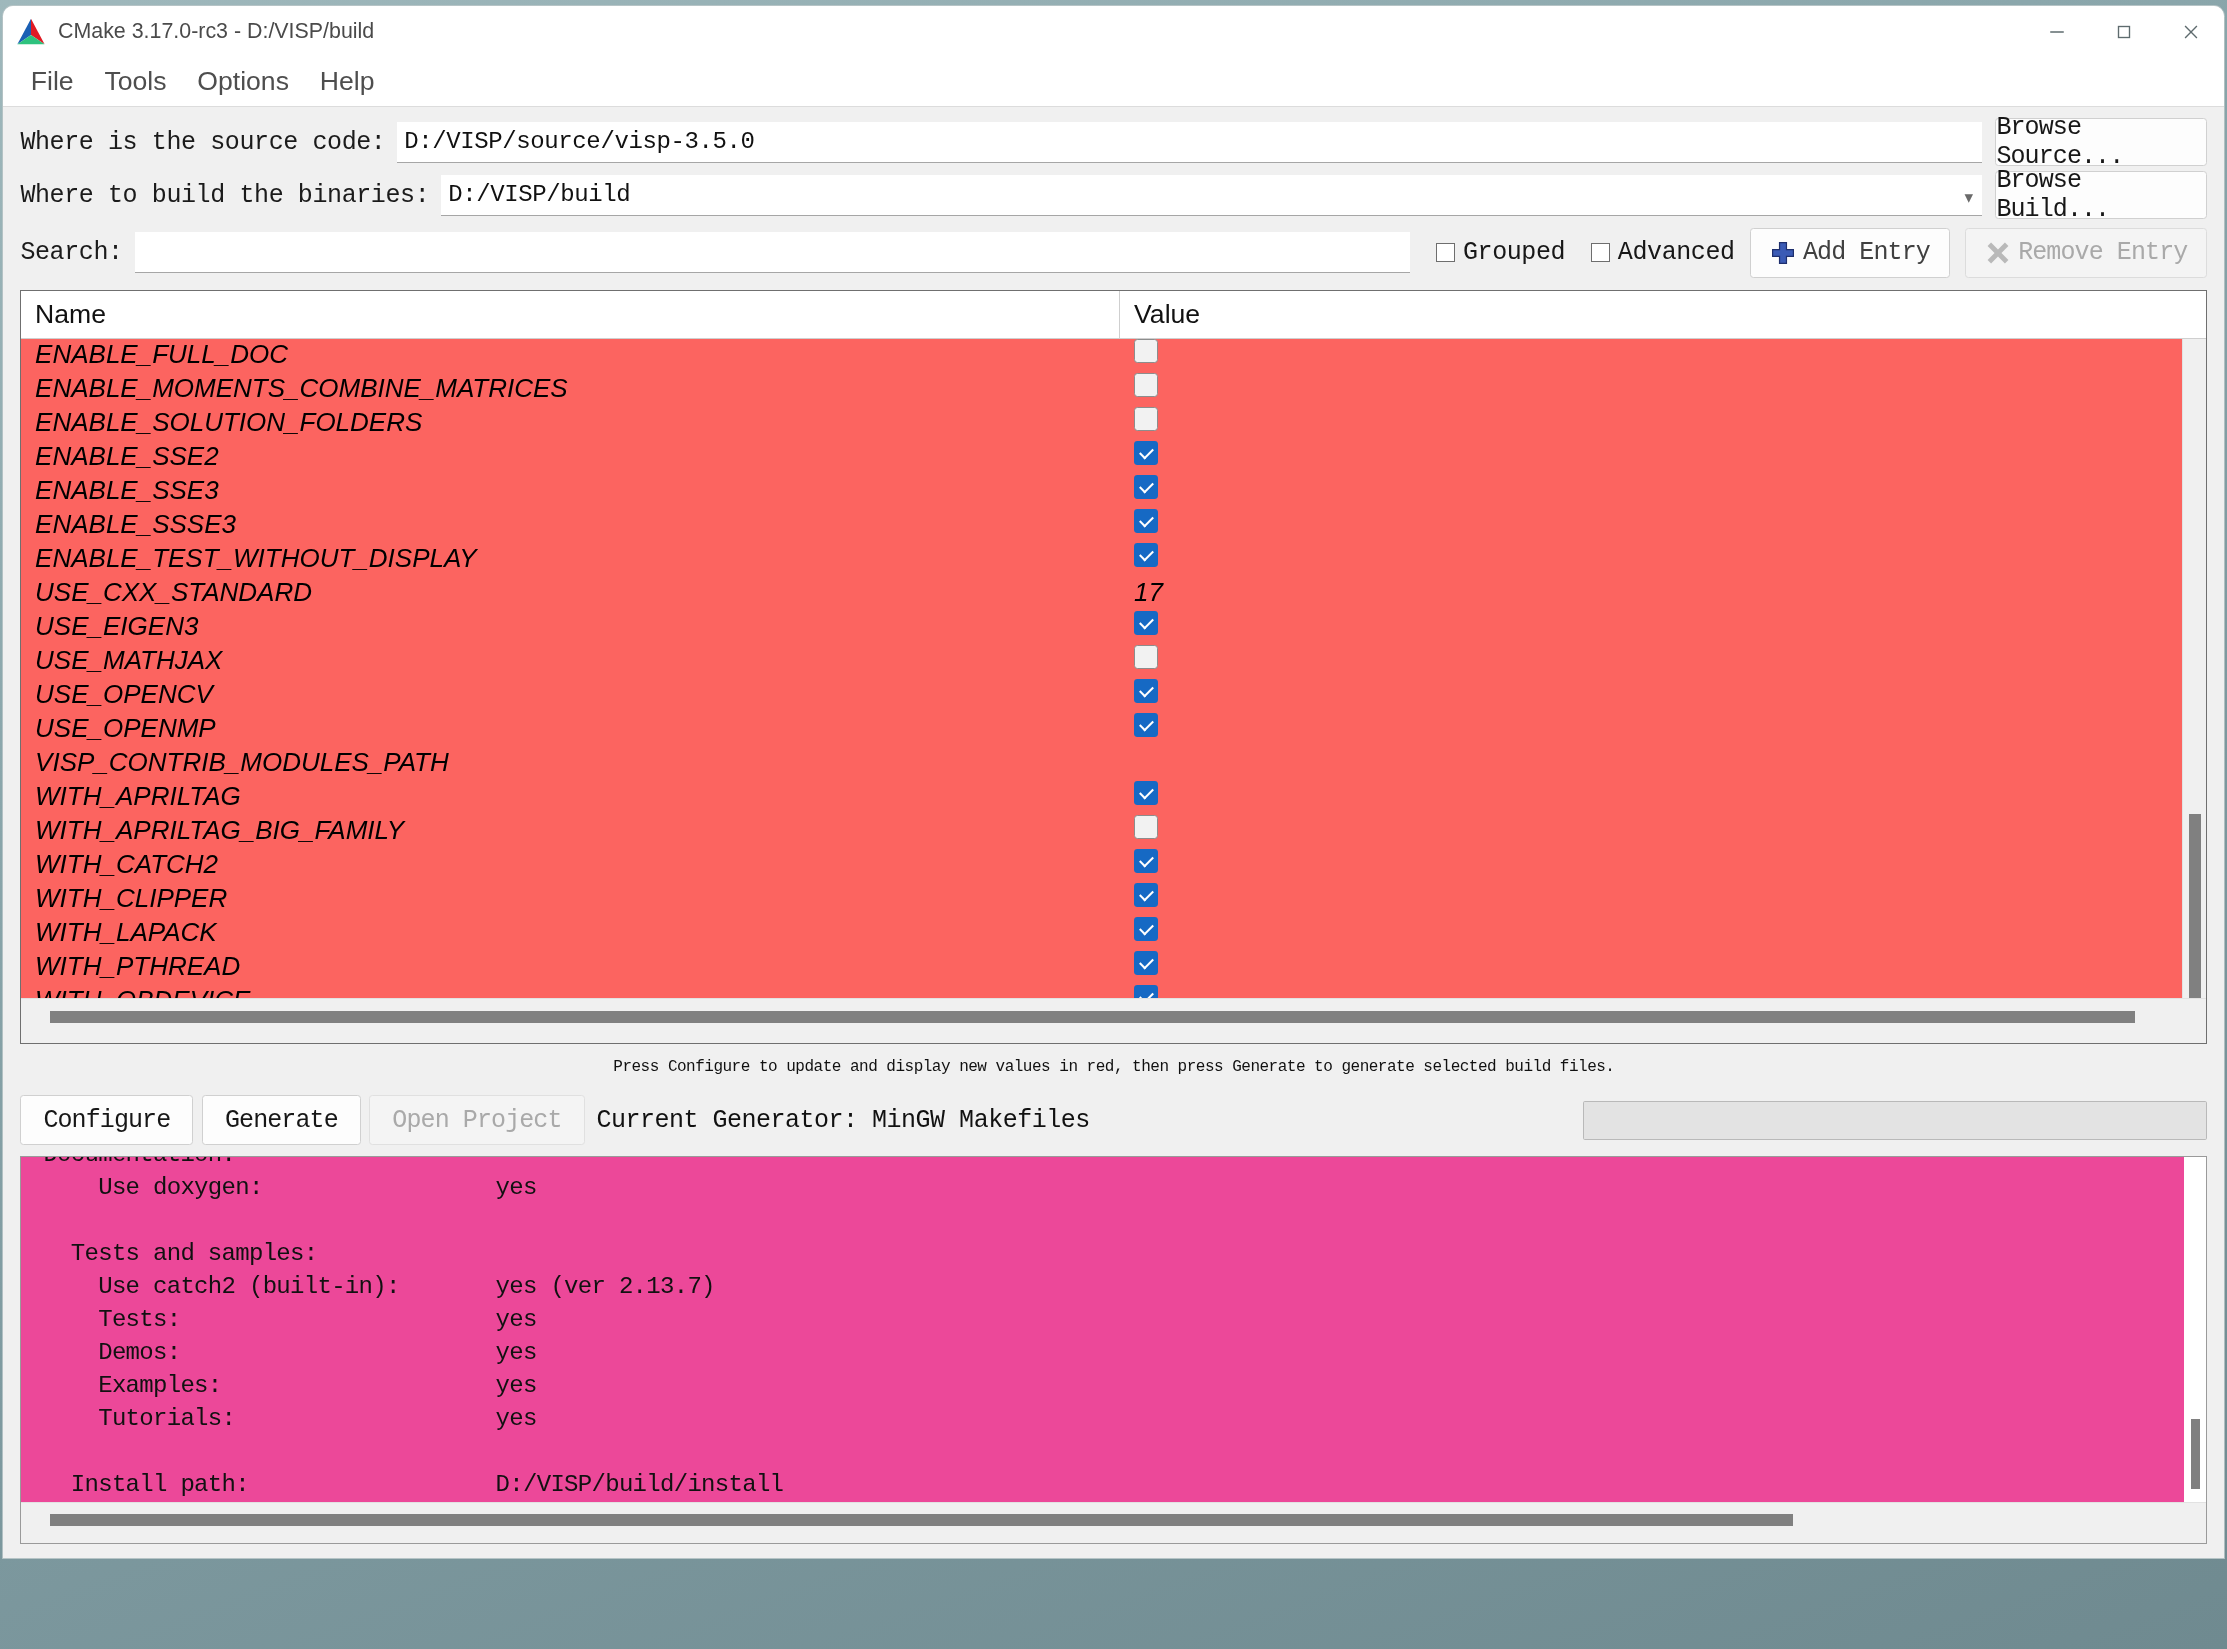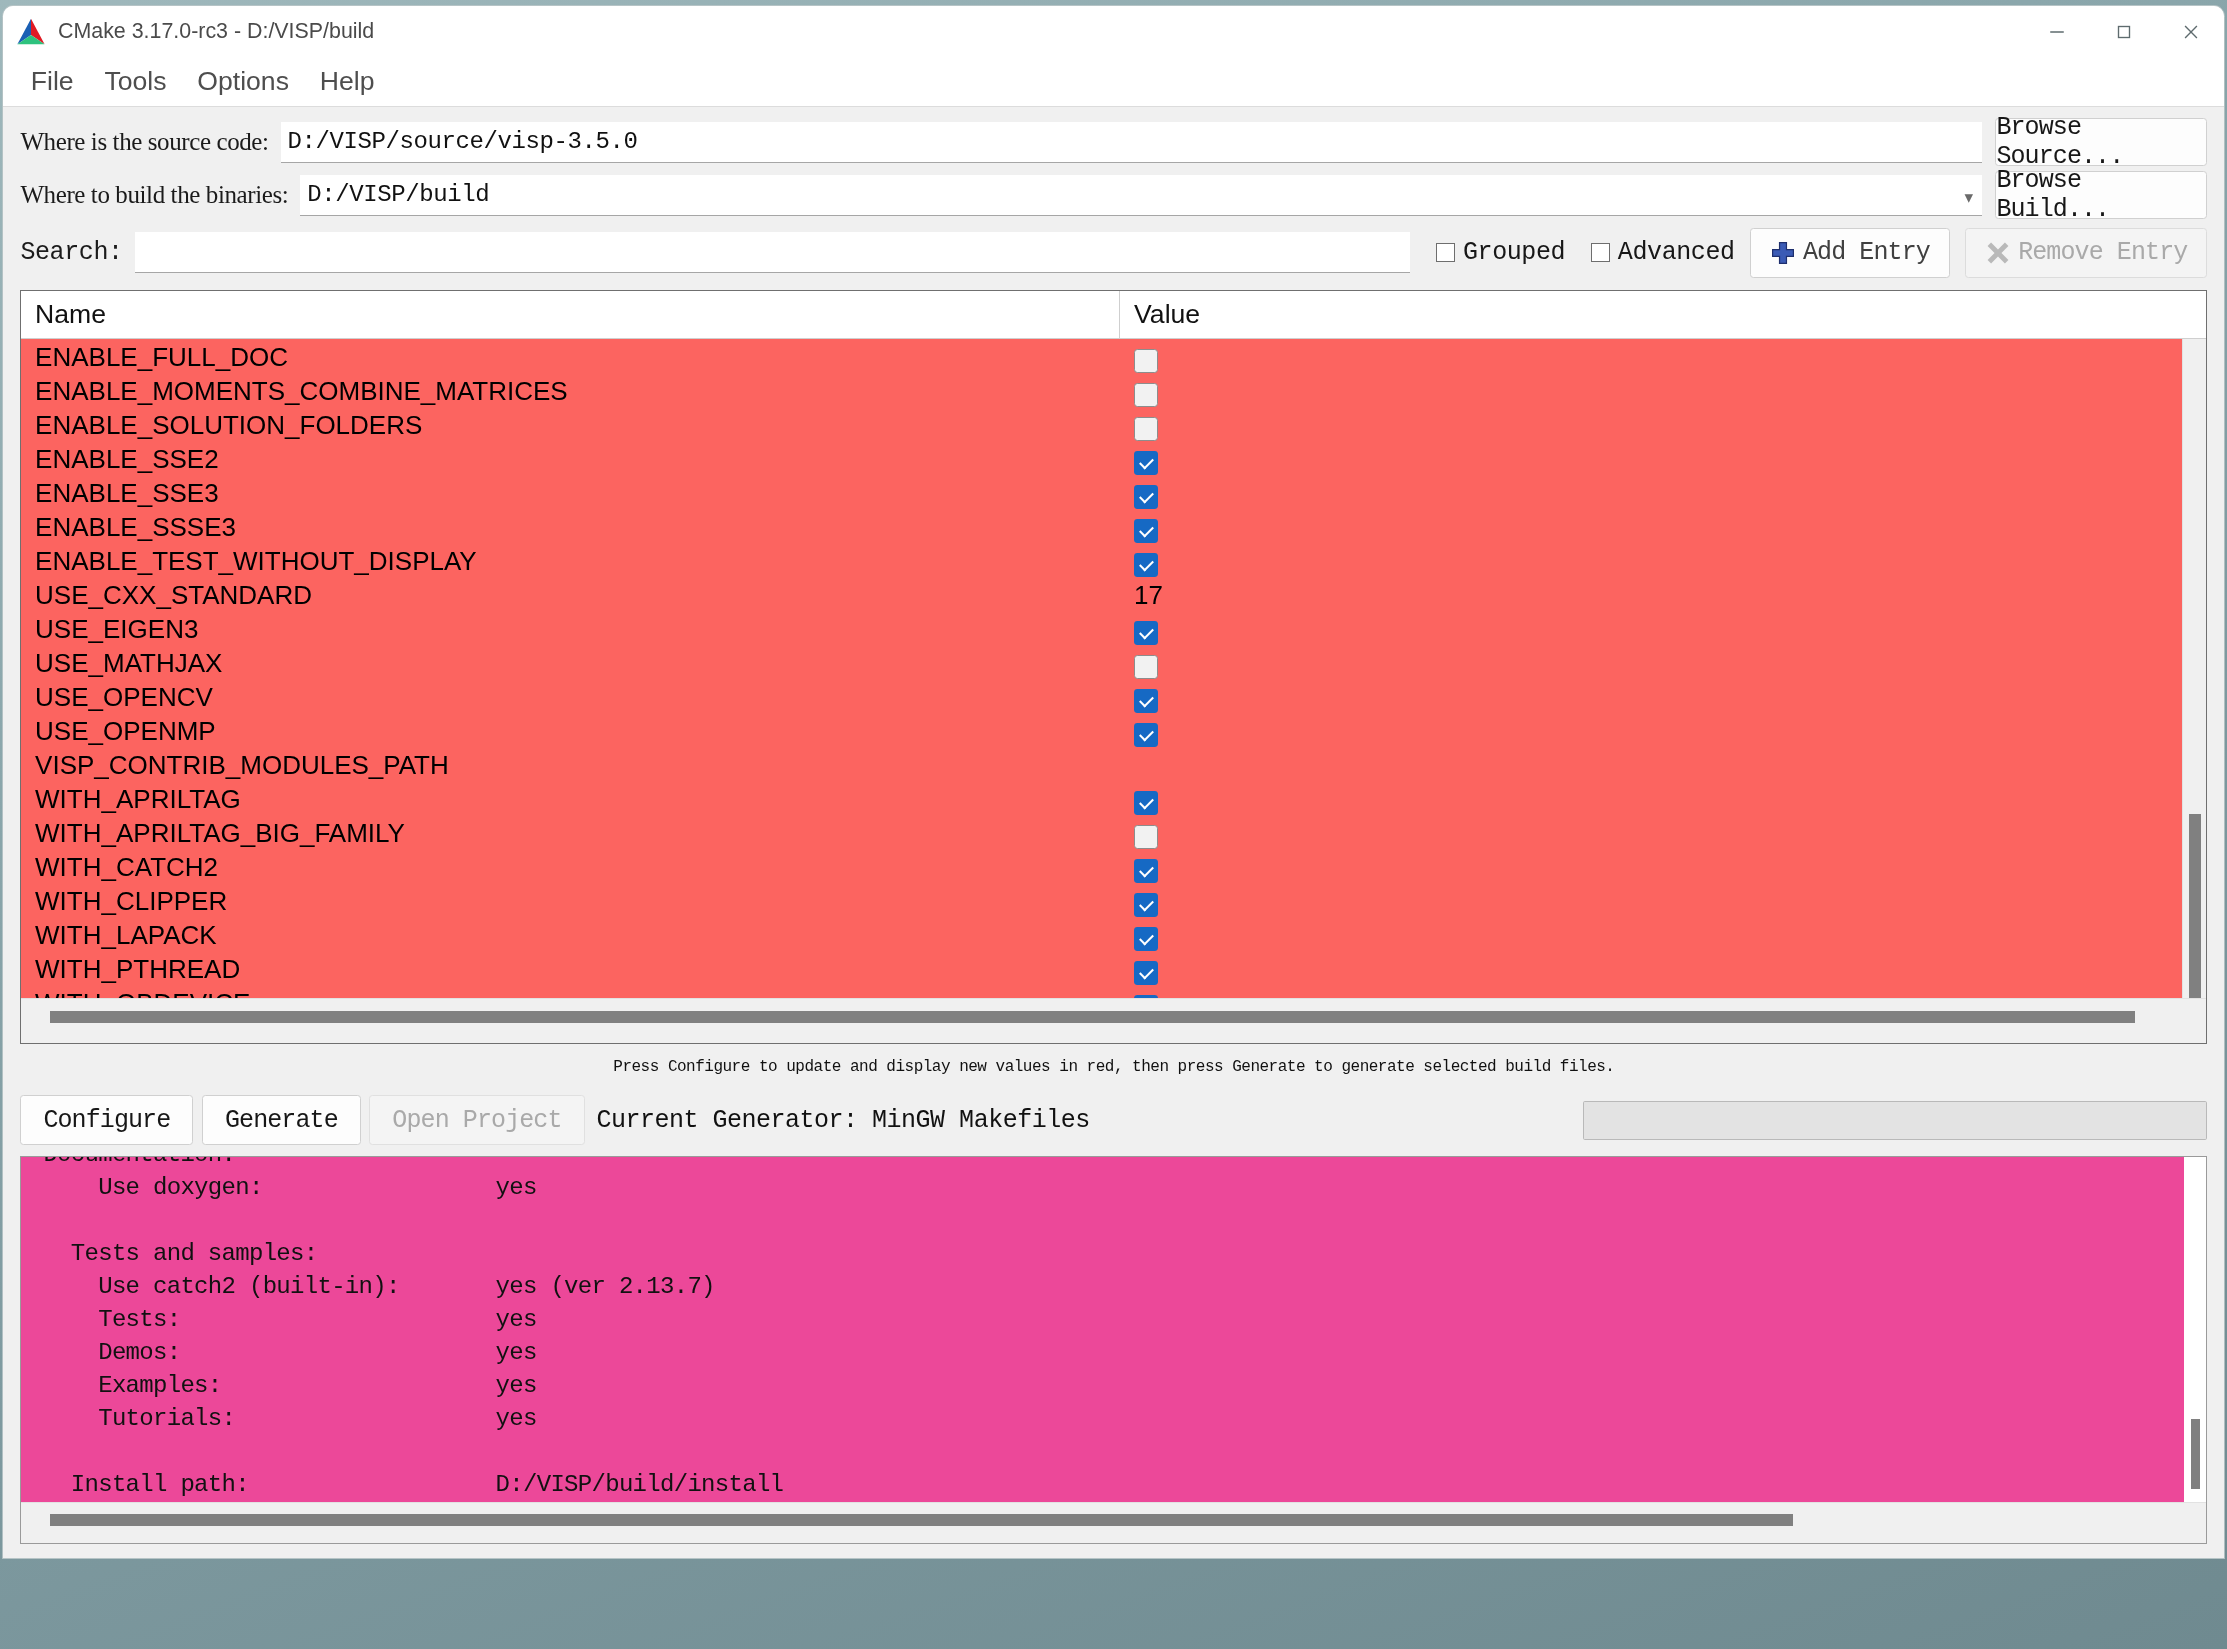--- a/index.html
+++ b/index.html
@@ -58,21 +58,21 @@
     color: #4e4e4e;
     padding: 1.7px 15.4px;
     white-space: nowrap;
   }
   
   #pathblock { flex: 0 0 auto; padding: 8.6px 17px 0 17px; background:#f0f0f0;}
   .prow { display: flex; align-items: center; height: 53px; }
   .plabel {
     font-size: 25px; color: #1b1b1b;
     white-space: nowrap;
-    font-family: Liberation Serif, serif;
+    font-family: Liberation Mono, monospace;
     letter-spacing: -0.4px;
   }
   .pinput {
     flex: 1 1 auto;
     height: 41px;
     margin-left: 12px;
     background: #ffffff;
     border: none;
     border-bottom: 1.7px solid #a6a6a6;
     font-size: 24px;
@@ -160,21 +160,21 @@
   }
   #th-name { width: 1099px; border-right: 0.9px solid #cfcfcf; }
   #th-value { flex: 1 1 auto; }
   #tablebody-wrap { flex:1 1 auto; display:flex; overflow:hidden; }
   #tablebody {
     flex: 1 1 auto;
     background: #fc6460;
     overflow: hidden;
     position: relative;
   }
-  .trow { display: flex; height: 34px; align-items: flex-end; }
+  .trow { display: flex; height: 34px; align-items: flex-start; font-style: italic; }
   .cell-name {
     width: 1099px;
     font-family: "Liberation Sans", sans-serif;
     font-size: 26px; color: #000;
     padding-left: 13.7px;
     white-space: nowrap; overflow: hidden;
   }
   .cell-value {
     flex: 1 1 auto;
     padding-left: 13.7px;

